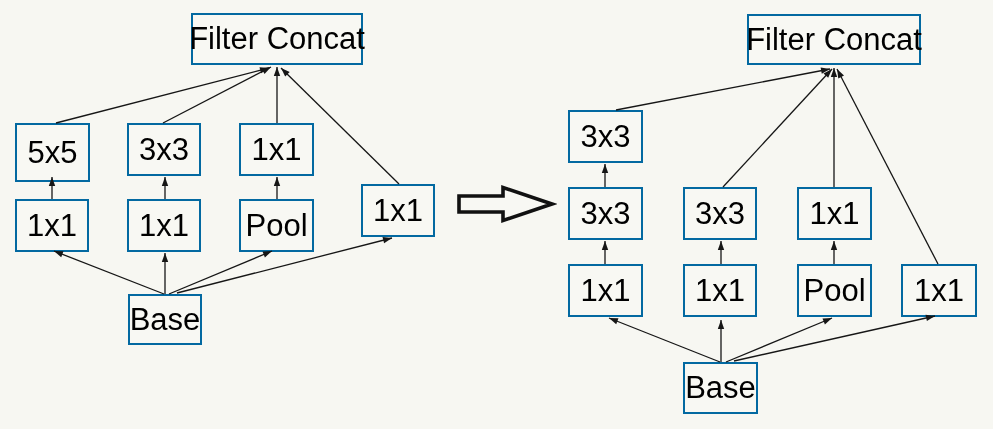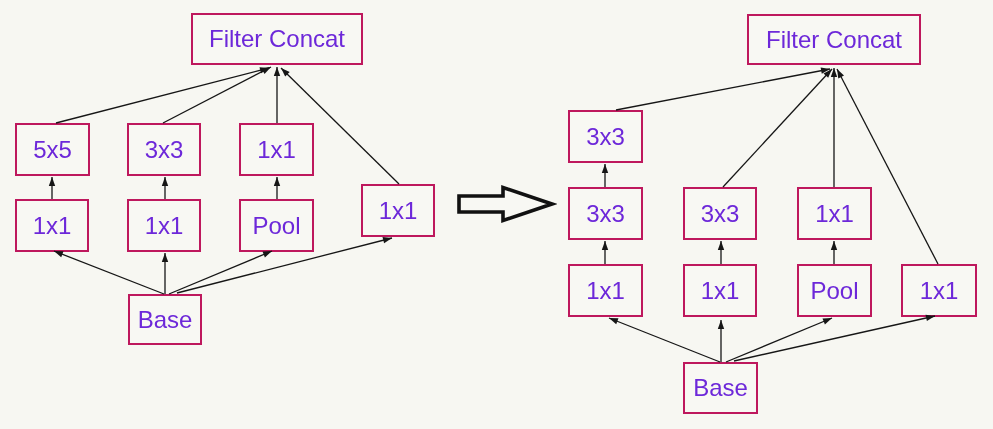--- a/index.html
+++ b/index.html
@@ -16,27 +16,27 @@
     background: #f7f7f2;
   }
   .diagram {
     position: absolute;
     left: 0;
     top: 0;
   }
   .node {
     position: absolute;
     box-sizing: border-box;
-    border: 2px solid #be185d;
+    border: 2px solid #0369a1;
     background: #f8f8f3;
     display: flex;
     align-items: center;
     justify-content: center;
-    font-size: 24px;
-    color: #6d28d9;
+    font-size: 31px;
+    color: #000000;
     letter-spacing: 0px;
     white-space: nowrap;
     z-index: 1;
   }
   #edge-layer {
     position: absolute;
     left: 0;
     top: 0;
     z-index: 2;
     pointer-events: none;
@@ -61,21 +61,21 @@
     stroke-width: 3.6;
     stroke-linejoin: miter;
   }
 </style>
 </head>
 <body>
 
 <div class="stage">
   <div class="diagram">
       <div class="node" style="left: 191px; top: 13px; width: 172px; height: 52px;">Filter Concat</div>
-      <div class="node" style="left: 15px; top: 123px; width: 75px; height: 53px;">5x5</div>
+      <div class="node" style="left: 15px; top: 123px; width: 75px; height: 59px;">5x5</div>
       <div class="node" style="left: 127px; top: 123px; width: 74px; height: 53px;">3x3</div>
       <div class="node" style="left: 239px; top: 123px; width: 75px; height: 53px;">1x1</div>
       <div class="node" style="left: 15px; top: 199px; width: 74px; height: 53px;">1x1</div>
       <div class="node" style="left: 127px; top: 199px; width: 74px; height: 53px;">1x1</div>
       <div class="node" style="left: 239px; top: 199px; width: 75px; height: 53px;">Pool</div>
       <div class="node" style="left: 361px; top: 184px; width: 74px; height: 53px;">1x1</div>
       <div class="node" style="left: 128px; top: 294px; width: 74px; height: 51px;">Base</div>
     </div>
   <div class="diagram">
       <div class="node" style="left: 747px; top: 14px; width: 174px; height: 51px;">Filter Concat</div>

